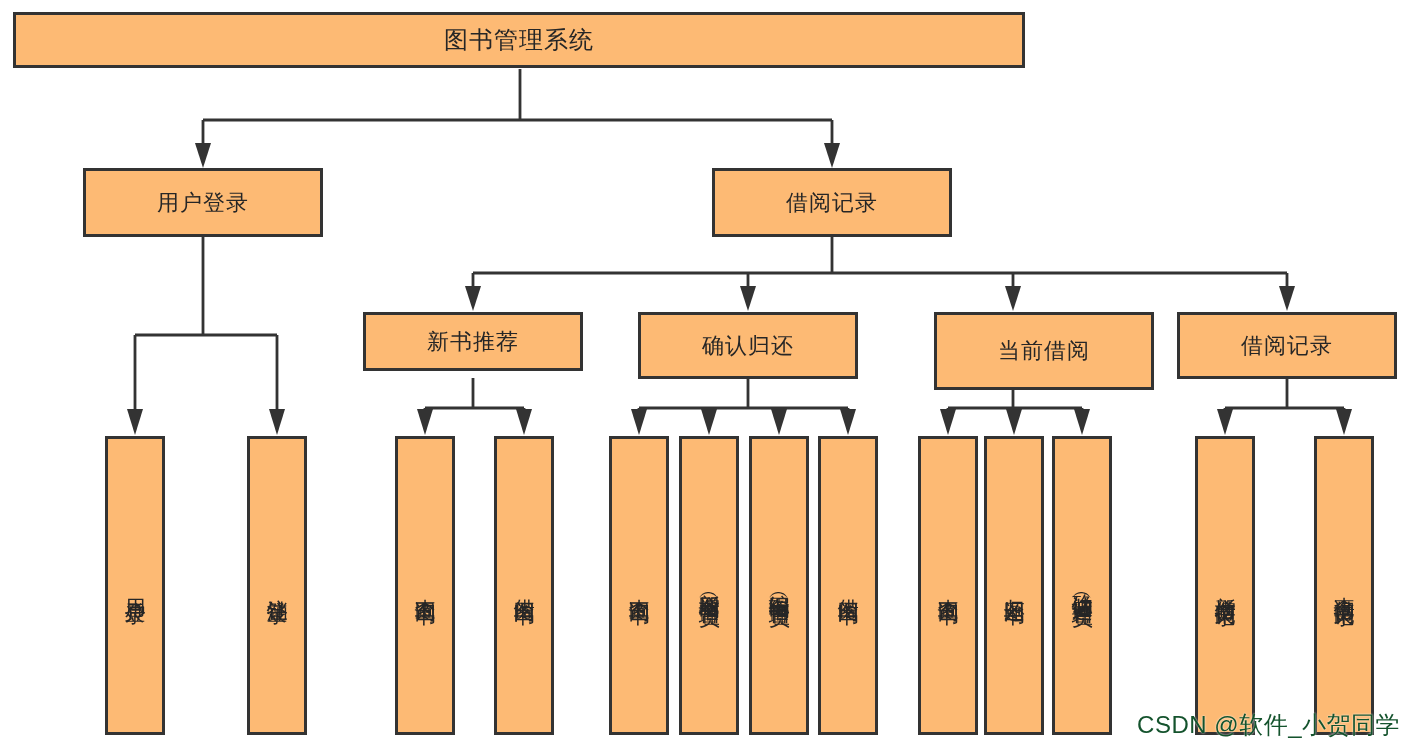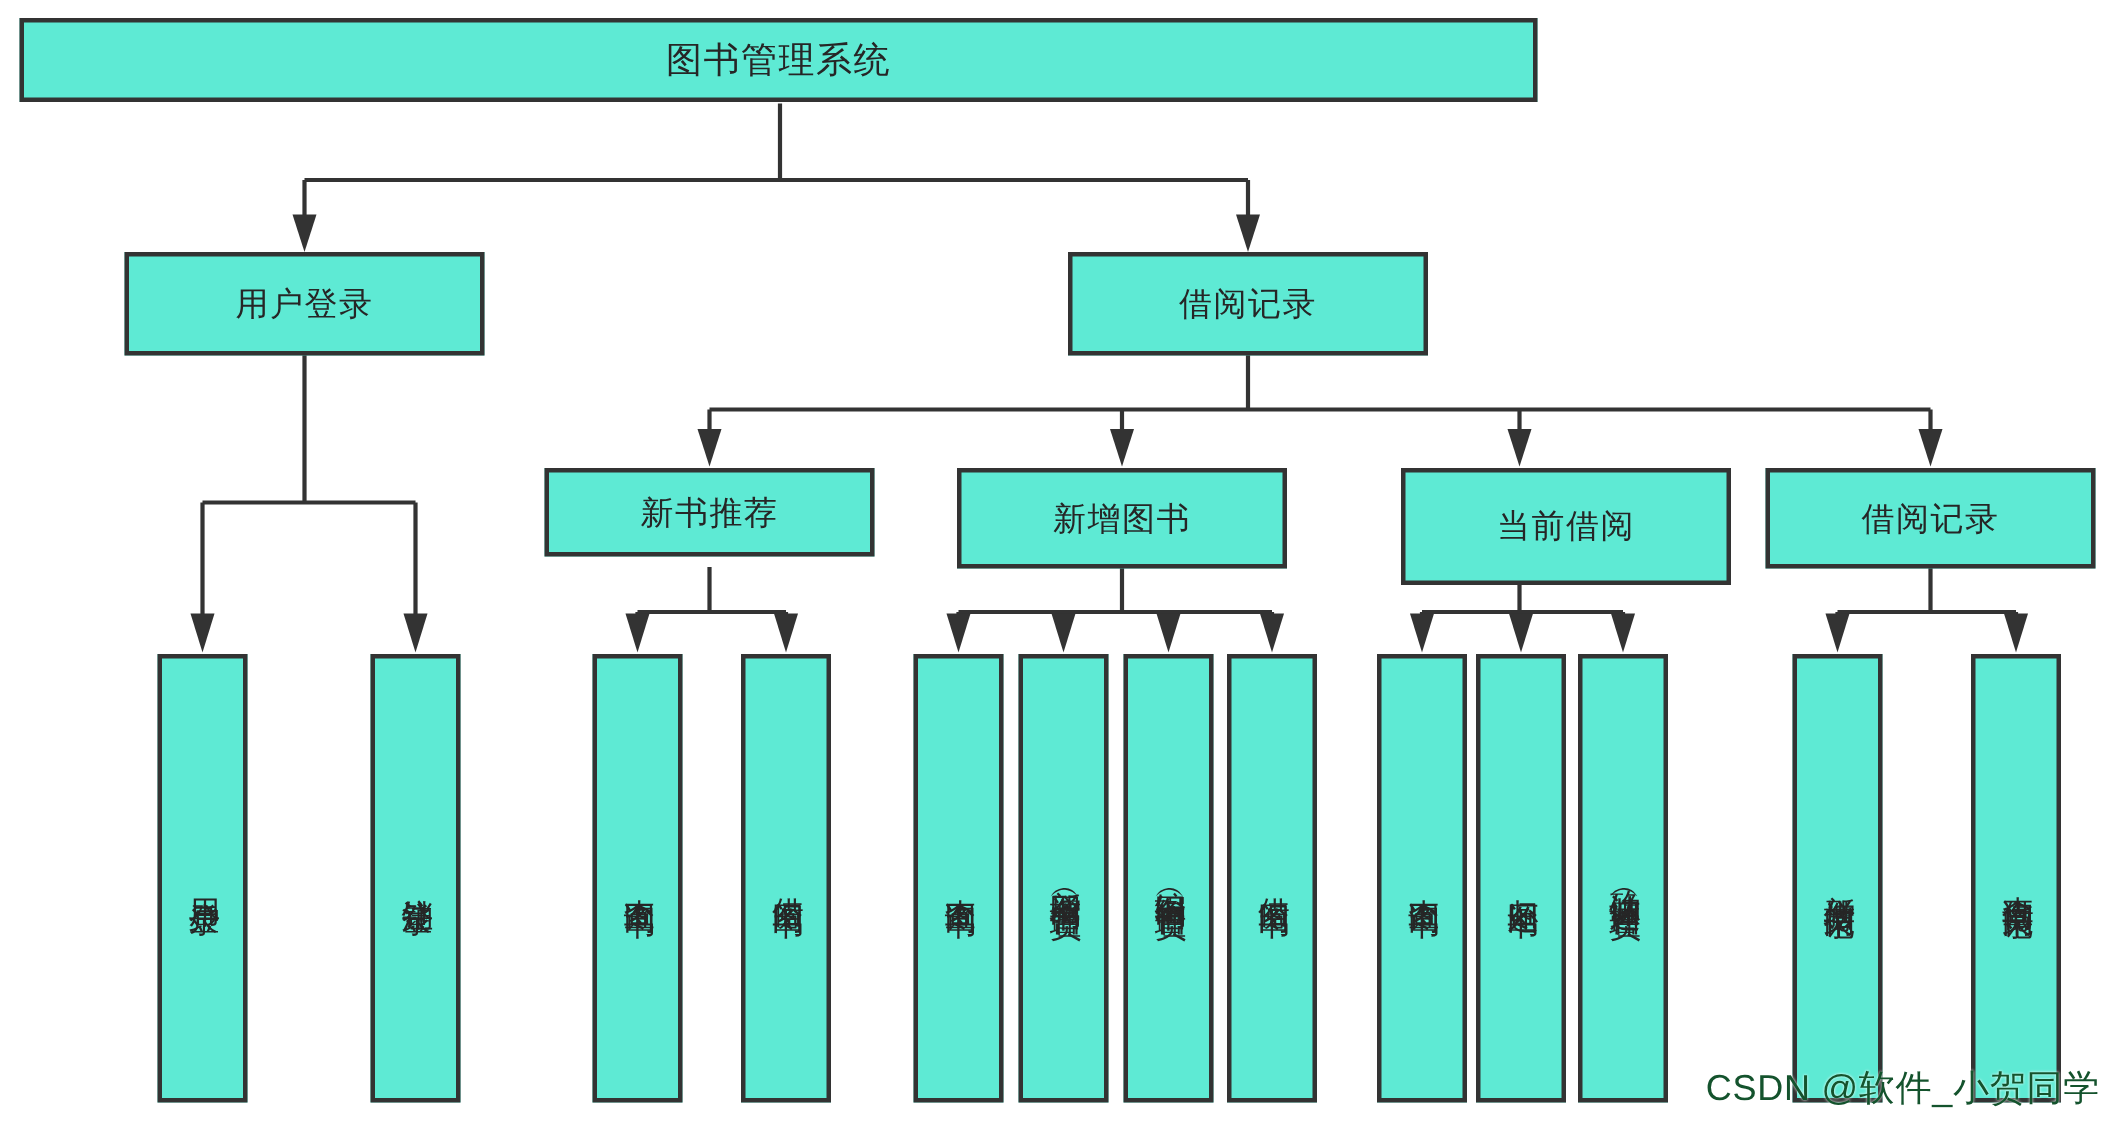--- a/index.html
+++ b/index.html
@@ -2,21 +2,21 @@
 <html><head>
 <meta charset="utf-8">
 <style>
   html,body{margin:0;padding:0;background:#ffffff;}
   .canvas{
     position:relative;width:1405px;height:747px;background:#ffffff;overflow:hidden;
     font-family:"Liberation Sans","DejaVu Sans",sans-serif;
   }
   .layer{position:absolute;left:0;top:0;width:1405px;height:747px;}
   .node{
-    position:absolute;box-sizing:border-box;background:#5eead4;
+    position:absolute;box-sizing:border-box;background:#fdba74;
     border:3px solid #333333;color:#262626;
     display:flex;align-items:center;justify-content:center;
     text-align:center;letter-spacing:1px;
   }
   .h{font-size:22px;}
   .root{font-size:24px;}
   .v{
     writing-mode:vertical-rl;text-orientation:mixed;
     font-size:21px;letter-spacing:2px;line-height:1.08;
   }
@@ -63,21 +63,21 @@
       <polygon points="1344,435 1336,409 1352,409"></polygon>
     </g>
   </svg>
 
   <div class="node h root" style="left:13px;top:12px;width:1012px;height:56px;">图书管理系统</div>
 
   <div class="node h" style="left:83px;top:168px;width:240px;height:69px;">用户登录</div>
   <div class="node h" style="left:712px;top:168px;width:240px;height:69px;">借阅记录</div>
 
   <div class="node h" style="left:363px;top:312px;width:220px;height:59px;">新书推荐</div>
-  <div class="node h" style="left:638px;top:312px;width:220px;height:67px;">新增图书</div>
+  <div class="node h" style="left:638px;top:312px;width:220px;height:67px;">确认归还</div>
   <div class="node h" style="left:934px;top:312px;width:220px;height:78px;text-align:right;">当前借阅</div>
   <div class="node h" style="left:1177px;top:312px;width:220px;height:67px;text-align:center;">借阅记录</div>
 
   <div class="node v" style="left:105px;top:436px;width:60px;height:299px;">用户登录</div>
   <div class="node v" style="left:247px;top:436px;width:60px;height:299px;">注销登录</div>
 
   <div class="node v" style="left:395px;top:436px;width:60px;height:299px;">查询图书</div>
   <div class="node v" style="left:494px;top:436px;width:60px;height:299px;">借阅图书</div>
 
   <div class="node v" style="left:609px;top:436px;width:60px;height:299px;">查询图书</div>

